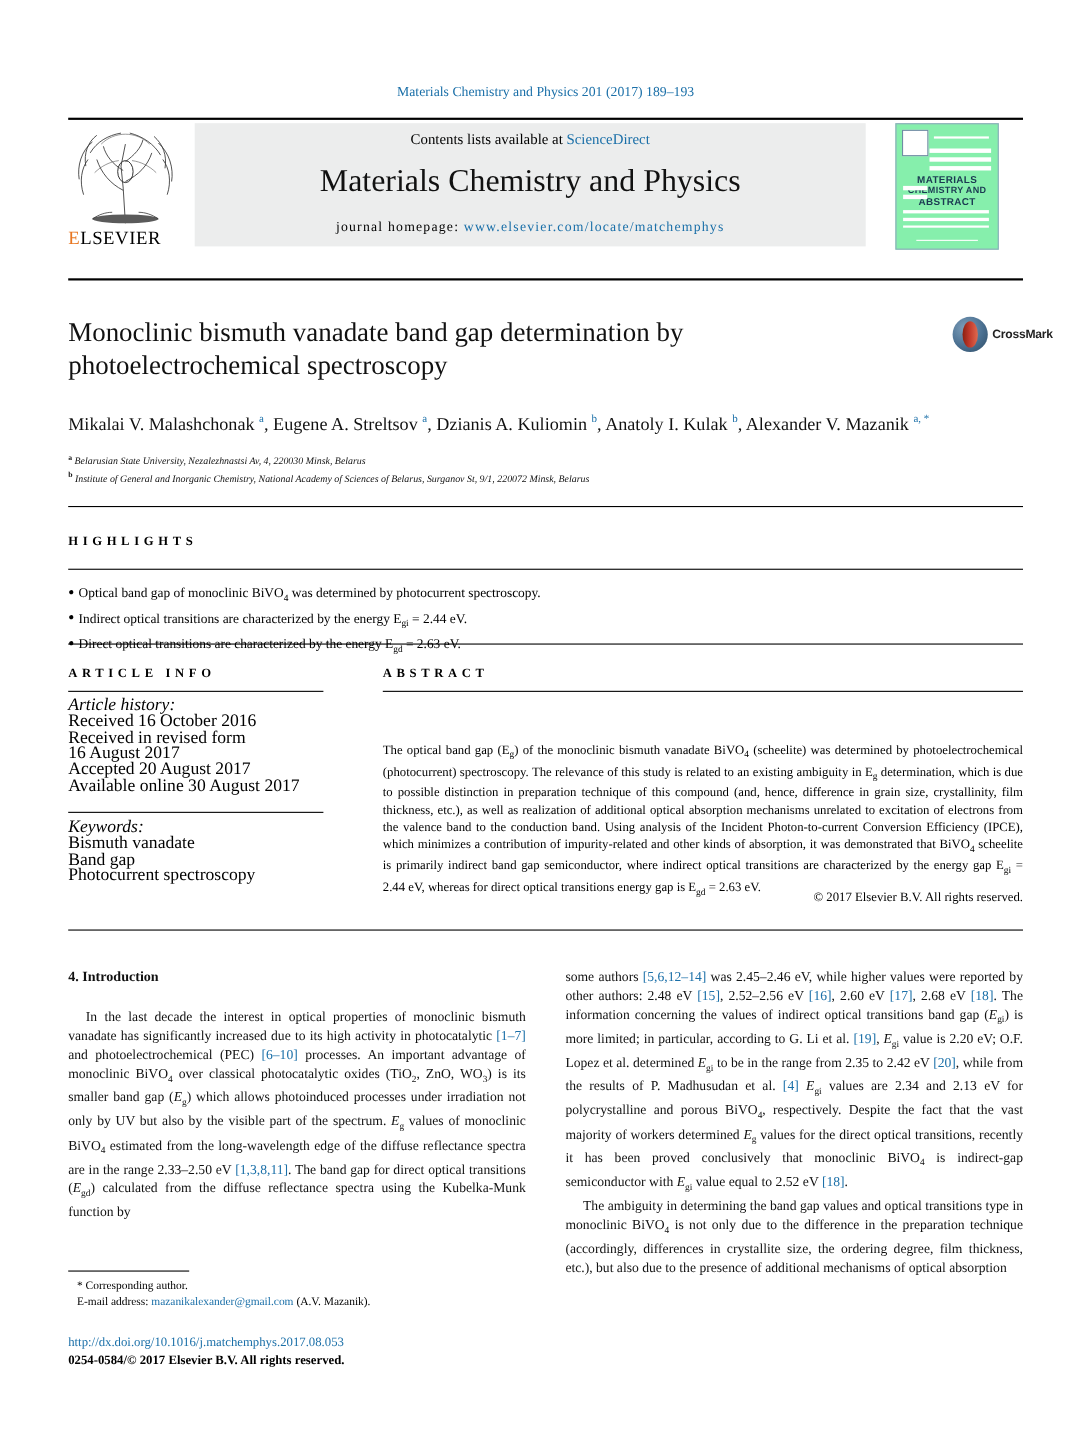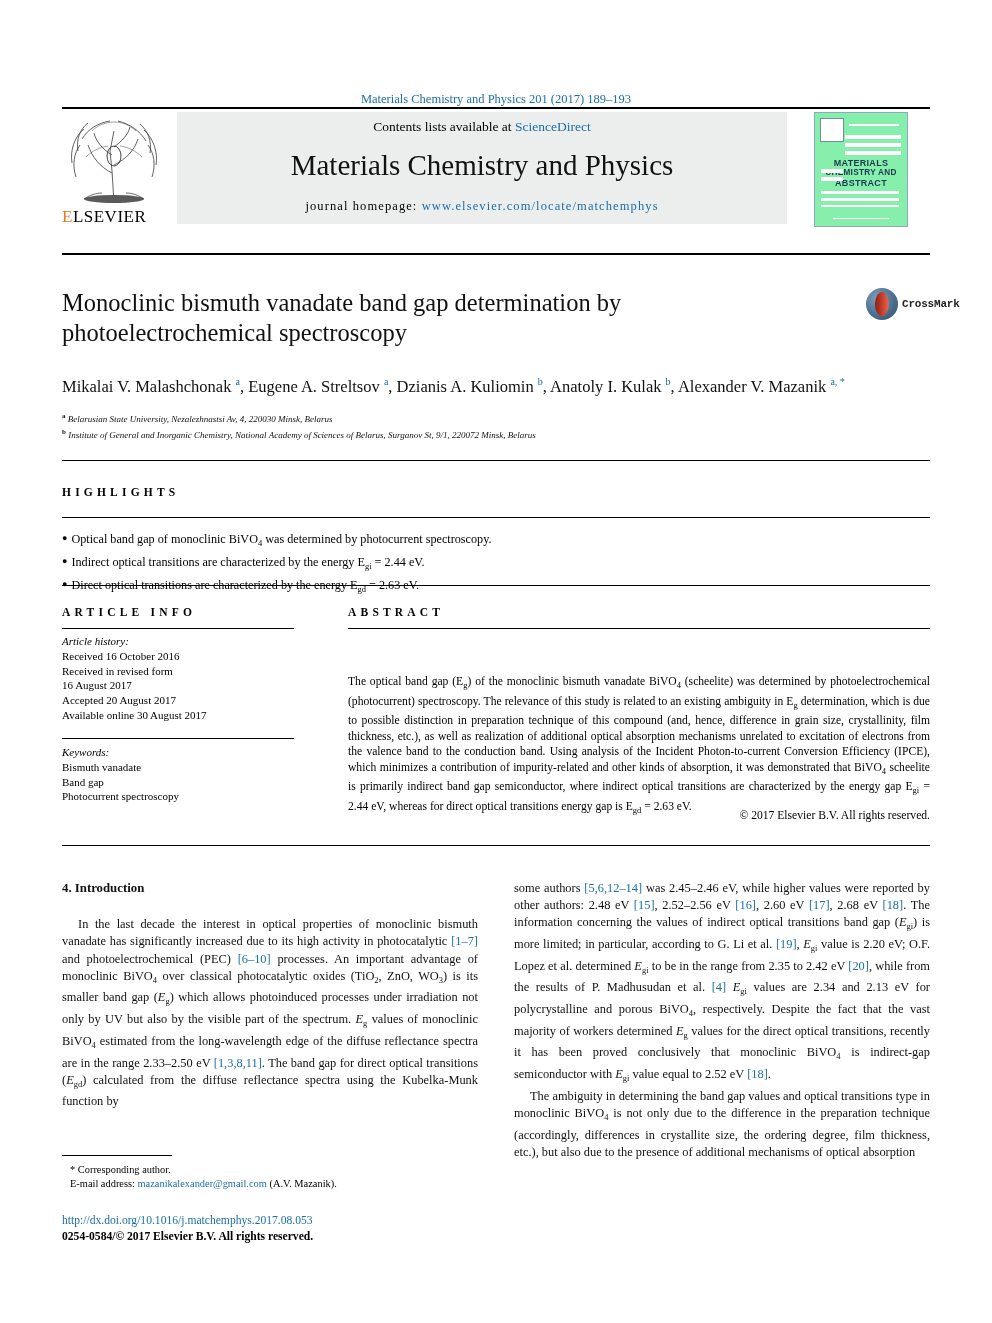--- a/index.html
+++ b/index.html
@@ -18,21 +18,21 @@
   .page {
     position: absolute;
     left: 0; top: 0;
     width: 992px;
     height: 1323px;
   }
 
   
   .running-head {
     position: absolute;
-    left: 0; top: 92px;
+    left: 0; top: 76px;
     width: 992px;
     text-align: center;
     font-size: 12.5px;
     color: #1a6fa8;
     font-family: "Liberation Serif", serif;
   }
 
   
   .masthead {
     position: absolute;
@@ -165,21 +165,21 @@
   .crossmark-book {
     position: absolute;
     left: 9px; top: 4px;
     width: 14px; height: 24px;
     background: linear-gradient(to right, #8b2010 0%, #c0392b 45%, #e06a4f 100%);
     border-radius: 7px / 12px;
   }
   .crossmark-text {
     position: absolute;
     left: 36px; top: 10px;
-    font-family: Liberation Mono, monospace;
+    font-family: Liberation Sans, sans-serif;
     font-weight: bold;
     font-size: 11px;
     color: #222;
     letter-spacing: -0.2px;
   }
   .authors {
     position: absolute;
     left: 62px; top: 371px;
     width: 810px;
     font-size: 16.5px;
@@ -230,21 +230,21 @@
     line-height: 17.5px;
   }
   .highlights-list .bullet { margin-right: 4px; font-size: 9px; vertical-align: 2px;}
   sub { font-size: 8.5px; }
 
   
   .ainfo {
     position: absolute;
     left: 62px; top: 634px;
     width: 232px;
-    font-size: 11px;
+    font-size: 16px;
     line-height: 14.8px;
   }
   .ainfo .it { font-style: italic; }
   .abstract {
     position: absolute;
     left: 348px; top: 634px;
     width: 582px;
     font-size: 11.6px;
     line-height: 15.4px;
     text-align: justify;

